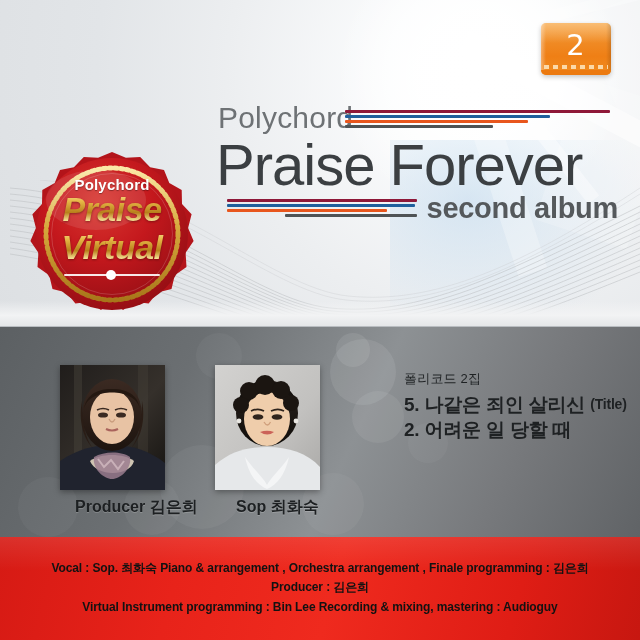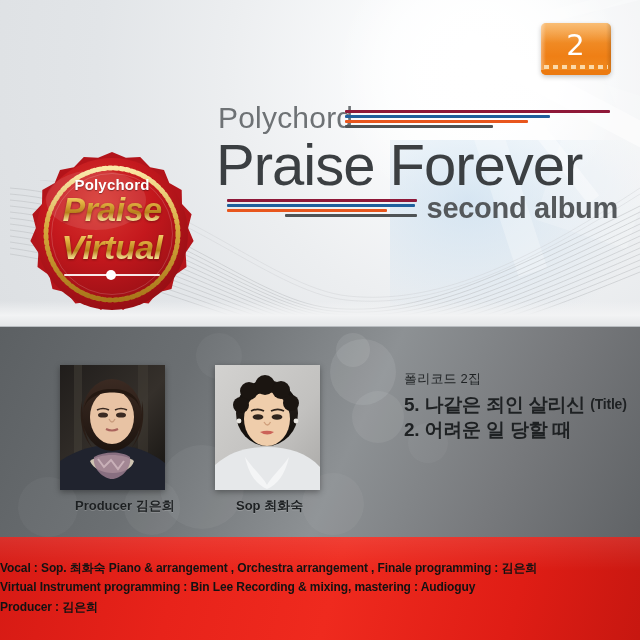--- a/index.html
+++ b/index.html
@@ -104,40 +104,40 @@
   }
   .bokeh{position:absolute;border-radius:50%;background:rgba(255,255,255,.085);}
 
   .photo{
     position:absolute;top:38px;width:105px;height:125px;overflow:hidden;
     box-shadow:0 2px 6px rgba(0,0,0,.35);
   }
   .photo.p1{left:60px;}
   .photo.p2{left:215px;}
   .cap{
-    position:absolute;top:170px;color:#1d2022;font-size:13px;font-weight:700;
+    position:absolute;top:170px;color:#1d2022;font-size:16px;font-weight:700;
     text-shadow:0 1px 0 rgba(255,255,255,.18);
   }
   .cap.c1{left:75px;}
   .cap.c2{left:236px;}
 
   .tracks{position:absolute;left:404px;top:43px;color:#1e2123;}
   .albumline{font-size:13px;font-weight:400;margin-bottom:4px;letter-spacing:.2px;}
   .trk{font-size:19px;font-weight:700;line-height:1.34;letter-spacing:-.2px;}
   .trk .ttl{font-size:14px;font-weight:700;vertical-align:2px;}
 
   
   .foot{
     position:absolute;left:0;top:537px;width:640px;height:103px;
     background:linear-gradient(105deg,#d61a14 0%,#e8231a 28%,#ef2a1e 52%,#df1d15 80%,#c71710 100%);
     overflow:hidden;
   }
   .foot-sheen{position:absolute;left:0;top:0;width:640px;height:34px;background:linear-gradient(to bottom,rgba(255,255,255,.10),rgba(255,255,255,0));}
   .credits{
-    position:absolute;left:0;top:22px;width:640px;
+    position:absolute;left:0;top:22px;width:640px;text-align:center;
     color:#121212;font-size:12px;font-weight:700;line-height:1.62;letter-spacing:-.1px;
     padding:0 0;
   }
   .credits span{display:block;white-space:nowrap;}
 </style>
 </head>
 <body>
 
 <div class="cover">
 
@@ -337,18 +337,18 @@
       <div class="trk">
         <span>2. 어려운 일 당할 때</span>
       </div>
     </div>
   </div>
 
   <div class="foot">
     <div class="foot-sheen"></div>
     <div class="credits">
       <span>Vocal : Sop. 최화숙     Piano &amp; arrangement , Orchestra arrangement , Finale programming : 김은희</span>
+      <span>Producer : 김은희</span>
       <span>Virtual Instrument programming : Bin Lee     Recording &amp; mixing, mastering : Audioguy</span>
-      <span>Producer : 김은희</span>
     </div>
   </div>
 
 </div>
 
 </body></html>

